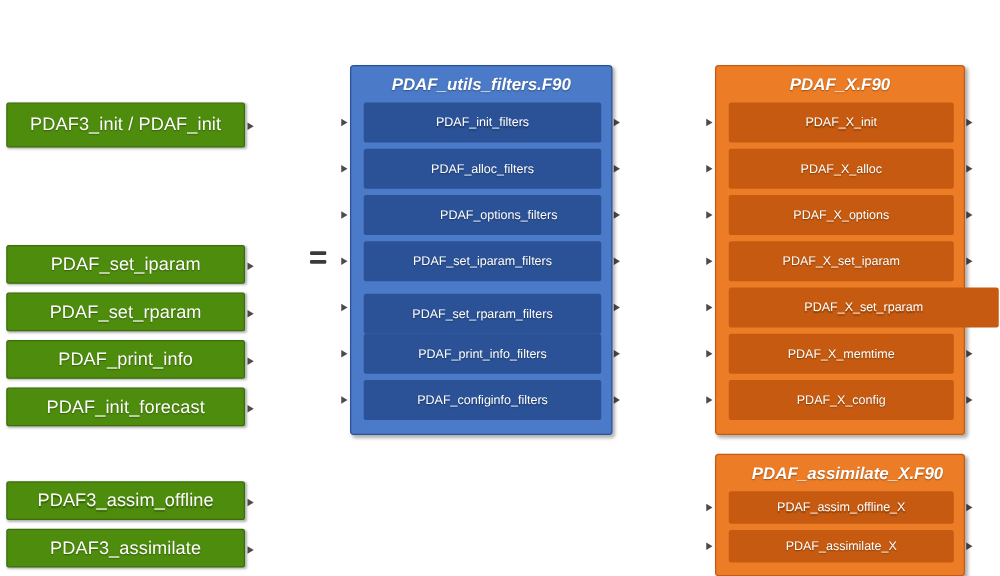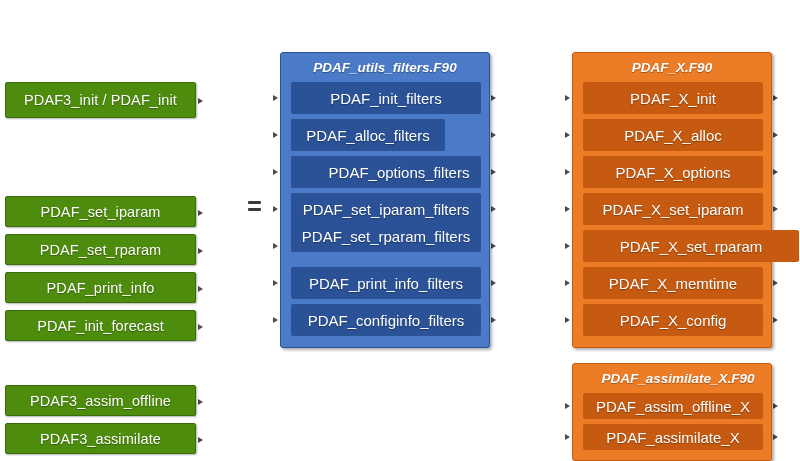--- a/index.html
+++ b/index.html
@@ -73,21 +73,21 @@
     white-space: nowrap;
     text-shadow: 0 1px 1px rgba(0,0,0,.35);
   }
   .pkg-item {
     position: absolute;
     box-sizing: border-box;
     display: flex;
     align-items: center;
     justify-content: center;
     color: #ffffff;
-    font-size: 15px;
+    font-size: 10px;
     white-space: nowrap;
     border-radius: 2px;
     text-shadow: 0 1px 1px rgba(0,0,0,.35);
   }
   .pkg-item.blue {
     background: #2b5296;
   }
   .pkg-item.orange {
     background: #c55a10;
   }
@@ -180,30 +180,30 @@
       <div class="conn" style="left: 491px; top: 242px;"></div>
       <div class="conn" style="left: 273px; top: 279px;"></div>
       <div class="conn" style="left: 491px; top: 279px;"></div>
       <div class="conn" style="left: 273px; top: 316px;"></div>
       <div class="conn" style="left: 491px; top: 316px;"></div>
       <div class="package blue" style="left: 280px; top: 52px; width: 210px; height: 296px;">
         <div class="pkg-title" style="top: 7px;">PDAF_utils_filters.F90</div>
         <div class="pkg-item blue" style="left: 10px; top: 29px; width: 190px; height: 32px;">
           <span>PDAF_init_filters</span>
         </div>
-        <div class="pkg-item blue" style="left: 10px; top: 66px; width: 154px; height: 32px;">
+        <div class="pkg-item blue" style="left: 10px; top: 66px; width: 190px; height: 32px;">
           <span>PDAF_alloc_filters</span>
         </div>
         <div class="pkg-item blue" style="left: 10px; top: 103px; width: 190px; height: 32px; padding-left: 26px;">
           <span>PDAF_options_filters</span>
         </div>
         <div class="pkg-item blue" style="left: 10px; top: 140px; width: 190px; height: 32px;">
           <span>PDAF_set_iparam_filters</span>
         </div>
-        <div class="pkg-item blue" style="left: 10px; top: 167px; width: 190px; height: 32px;">
+        <div class="pkg-item blue" style="left: 10px; top: 182px; width: 190px; height: 32px;">
           <span>PDAF_set_rparam_filters</span>
         </div>
         <div class="pkg-item blue" style="left: 10px; top: 214px; width: 190px; height: 32px;">
           <span>PDAF_print_info_filters</span>
         </div>
         <div class="pkg-item blue" style="left: 10px; top: 251px; width: 190px; height: 32px;">
           <span>PDAF_configinfo_filters</span>
         </div>
       </div>
     </div>

